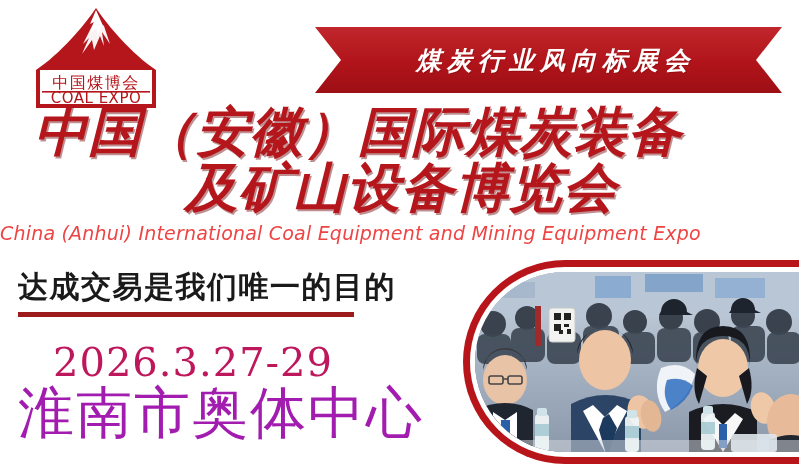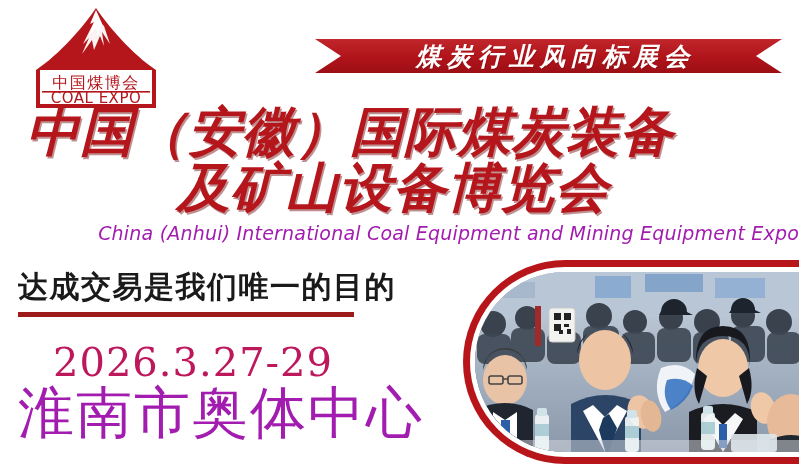--- a/index.html
+++ b/index.html
@@ -9,50 +9,50 @@
     font-family:"Liberation Sans","DejaVu Sans",sans-serif;
     position:relative;
   }
   .poster{position:absolute;inset:0;background:#fff;overflow:hidden;}
 
   
   .logo{position:absolute;left:20px;top:4px;width:152px;height:104px;}
   .logo svg{display:block;width:152px;height:104px;}
 
   
-  .ribbon{position:absolute;left:315px;top:39px;width:467px;height:34px;}
+  .ribbon{position:absolute;left:315px;top:27px;width:467px;height:66px;}
   .ribbon svg{position:absolute;inset:0;width:100%;height:100%;}
   .ribbon-text{
     position:absolute;inset:0;
     display:flex;align-items:center;justify-content:center;
     color:#ffffff;font-size:25px;font-weight:bold;font-style:italic;
     letter-spacing:6px;text-indent:6px;
     font-family:"DejaVu Sans","Liberation Sans",sans-serif;
     text-shadow:1px 1px 0 rgba(120,0,0,.35);
     padding-left:8px;box-sizing:border-box;
   }
 
   
-  .title-block{position:absolute;left:0;top:104px;width:632px;}
+  .title-block{position:absolute;left:8px;top:104px;width:632px;}
   .title-line{
     color:#B4161B;
     font-weight:bold;font-style:italic;
     font-family:"DejaVu Sans","Liberation Sans",sans-serif;
     font-size:53px;line-height:56px;
     letter-spacing:1px;
     white-space:nowrap;
     text-shadow:1.5px 1.5px 0 rgba(110,8,10,.45);
   }
   .title-line.l1{padding-left:26px;}
   .title-line.l2{text-align:right;padding-right:23px;}
 
   .subtitle{
     position:absolute;left:0;top:222px;width:799px;
-    text-align:right;
-    color:#a21caf;
+    text-align:left;
+    color:#ef4444;
     font-size:19px;font-style:italic;
     letter-spacing:.2px;
     font-family:"DejaVu Sans","Liberation Sans",sans-serif;
     white-space:nowrap;
   }
 
   
   .info{position:absolute;left:18px;top:268px;width:350px;text-align:center;}
   .slogan{
     color:#1a1a1a;font-size:30px;font-weight:bold;

